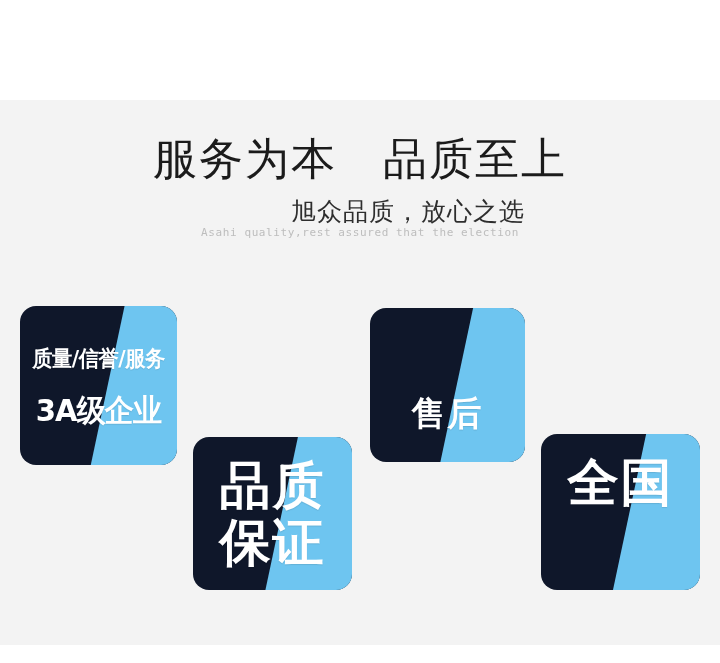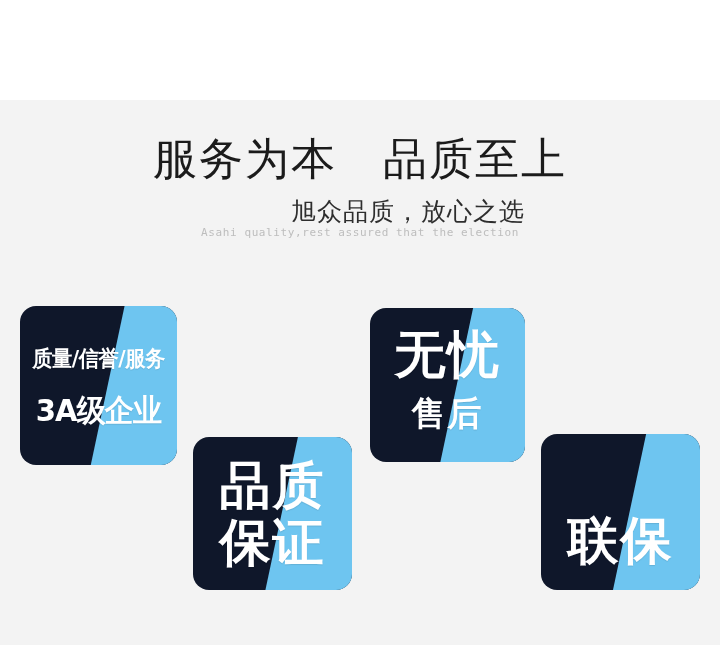--- a/index.html
+++ b/index.html
@@ -149,22 +149,21 @@
   </div>
 
   <div class="badge" id="badge-quality-guarantee">
     <div class="sheen"></div>
     <div class="txt line-bot">保证</div>
     <div class="txt line-top">品质</div>
   </div>
 
   <div class="badge" id="badge-after-sales">
     <div class="sheen"></div>
-    <div class="txt line-top">无忧</div>
     <div class="txt line-bot">售后</div>
   </div>
 
   <div class="badge" id="badge-nationwide-warranty">
     <div class="sheen"></div>
-    <div class="txt line-bot">联保</div>
+    <div class="txt line-top">全国</div>
   </div>
 
 </div>
 
 </body></html>

